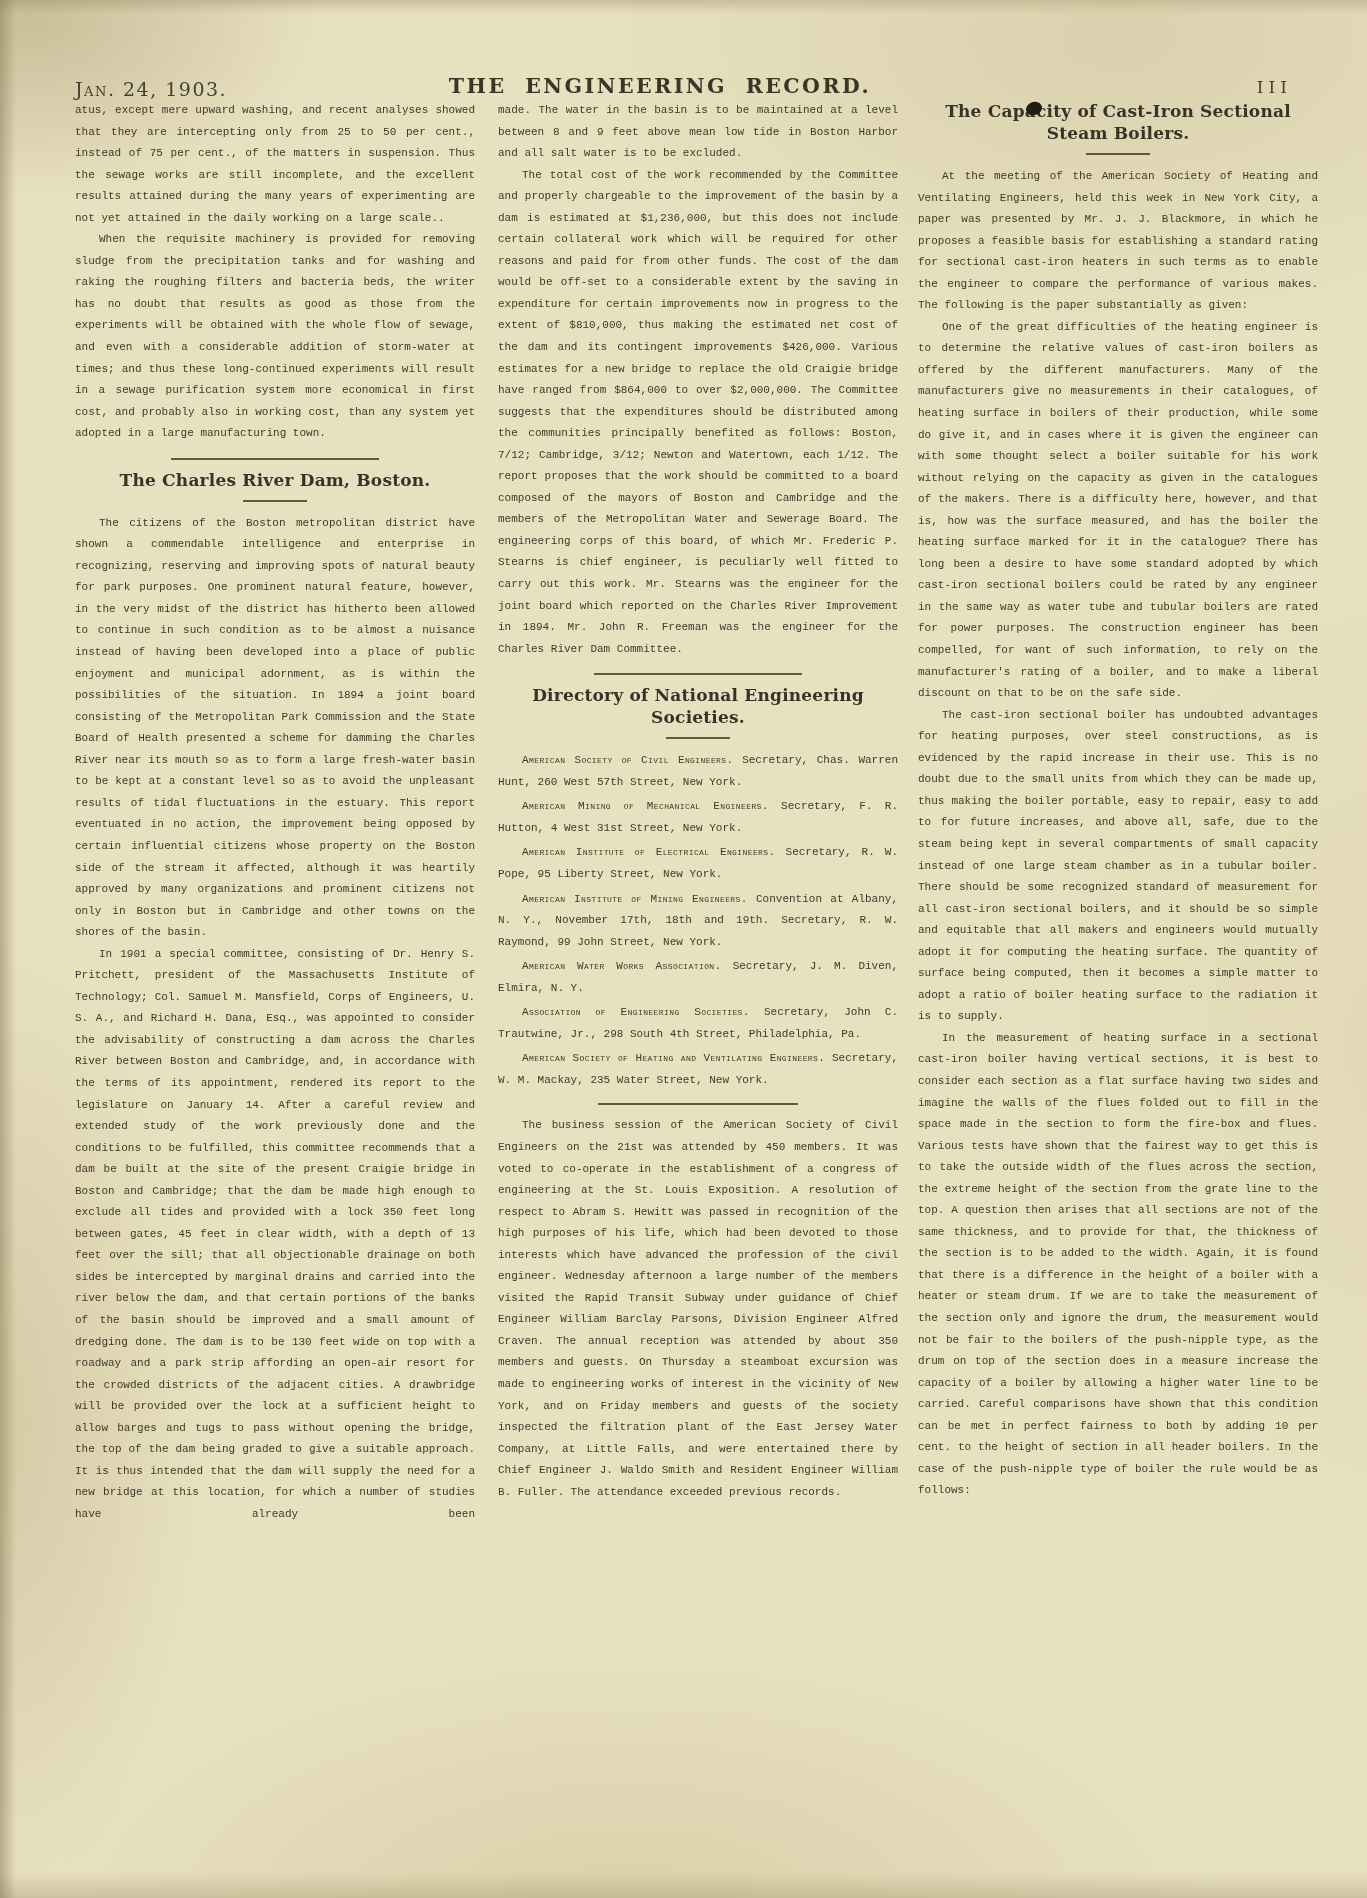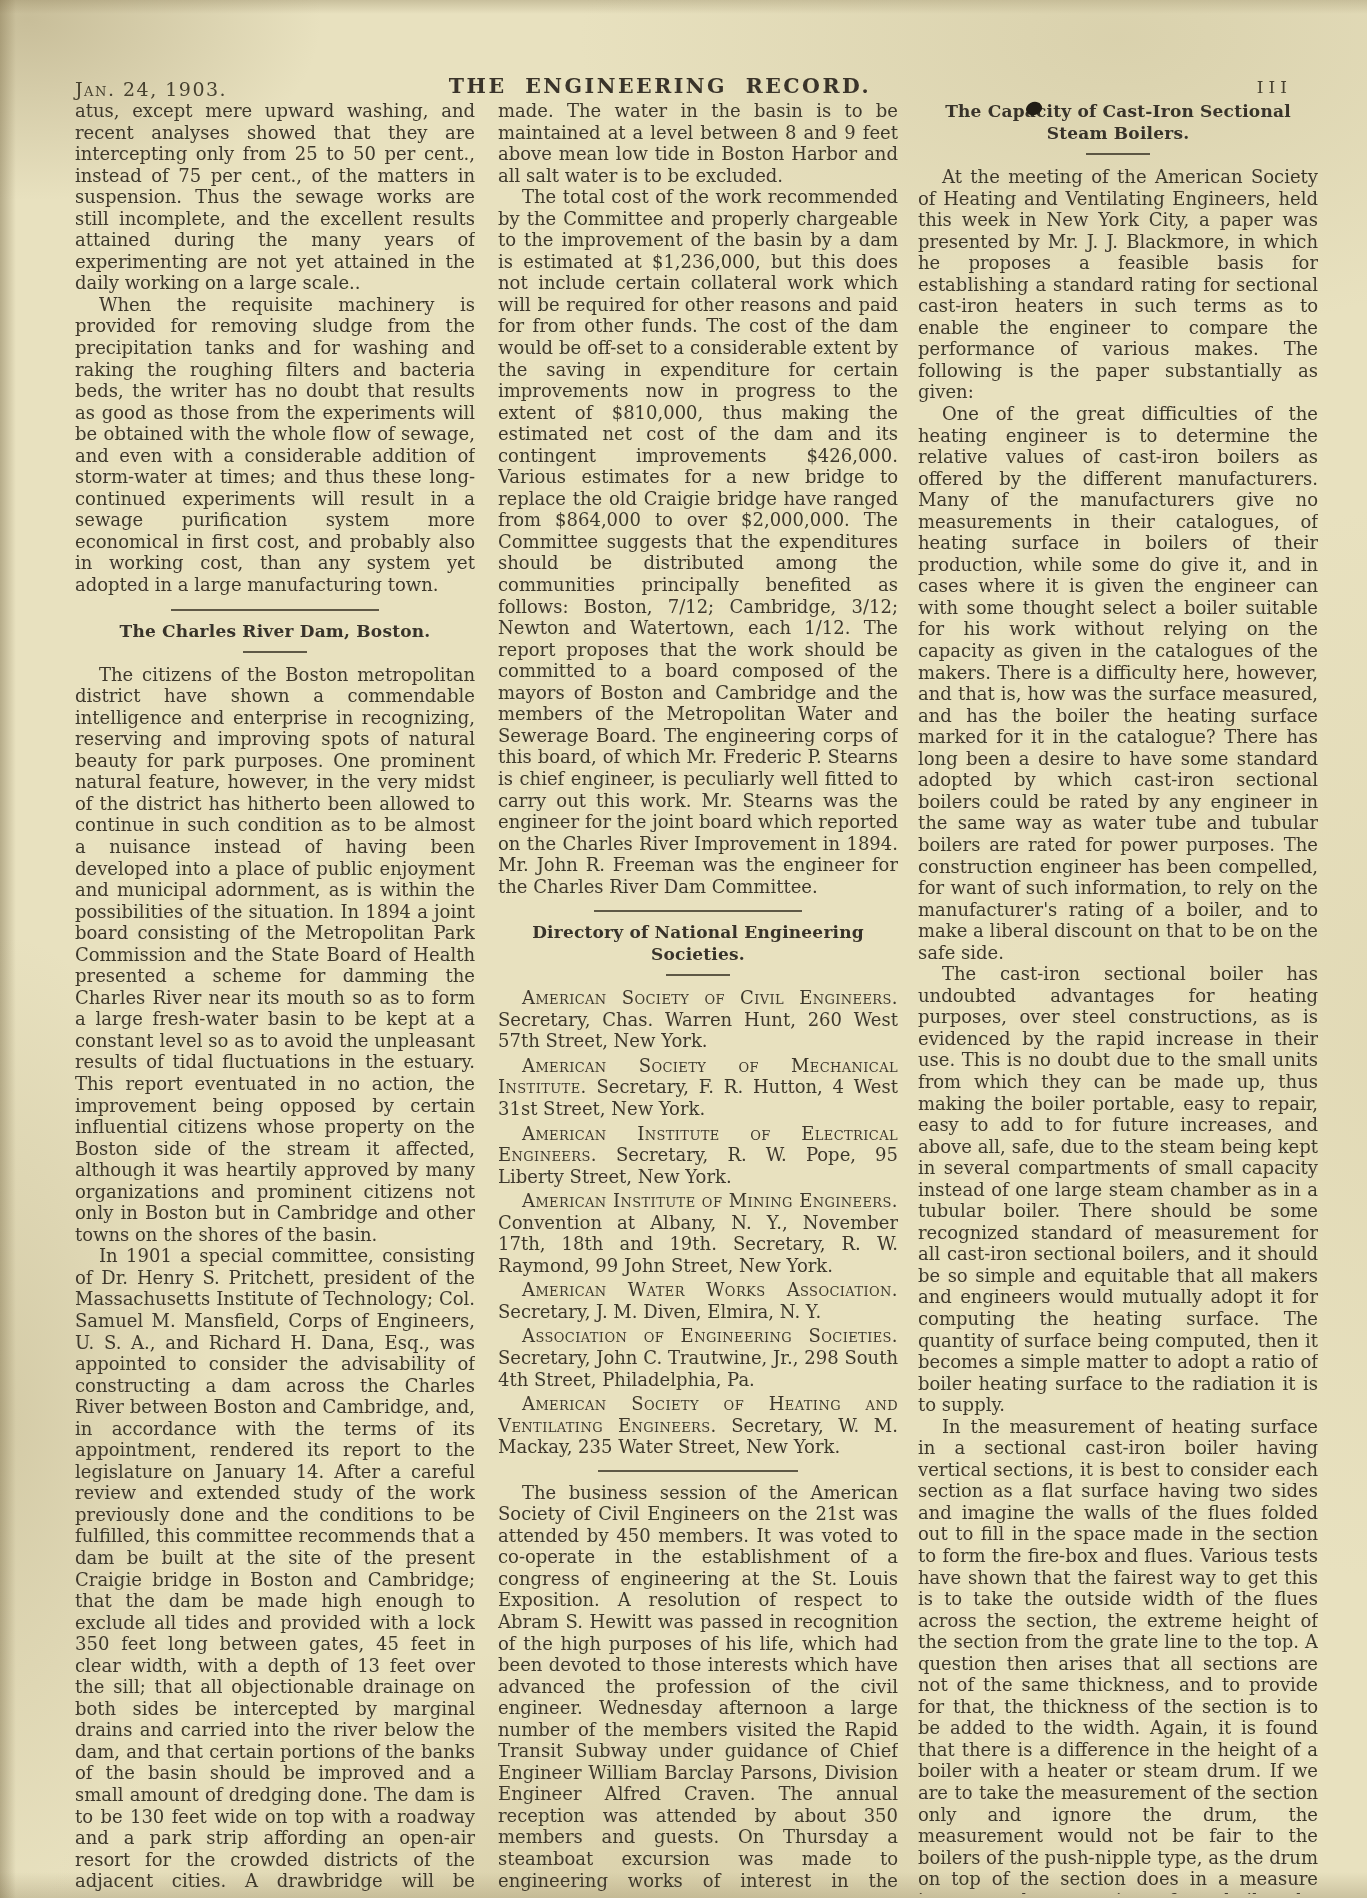--- a/index.html
+++ b/index.html
@@ -35,22 +35,22 @@
   }
   .masthead .pagenum{
     position:absolute;right:26px;top:3px;font-size:17px;
     letter-spacing:5px;color:#46402f;
   }
   .col{position:absolute;top:100px;width:400px;height:1794px;overflow:hidden;}
   .col1{left:75px;}
   .col2{left:498px;}
   .col3{left:918px;}
   p.body{
-    margin:0;font-size:18px;line-height:21.55px;
-    text-align:justify;color:#3e382c;
+    margin:0;font-size:11px;line-height:21.55px;
+    text-align:justify;color:#3e382c;font-family:Liberation Mono, monospace;
   }
   p.indent{text-indent:24px;}
   p.cont{text-align-last:justify;}
   .h2wrap{position:relative;}
   h2.art{
     margin:0;font-size:17px;font-weight:bold;text-align:center;
     line-height:22px;color:#38332a;letter-spacing:.2px;
   }
   .rule{height:2px;background:#45402f;opacity:.85;}
   .rule-long{width:208px;margin:13px auto 9px auto;}
@@ -93,21 +93,21 @@
     <p class="body">made. The water in the basin is to be maintained at a level between 8 and 9 feet above mean low tide in Boston Harbor and all salt water is to be excluded.</p>
     <p class="body indent">The total cost of the work recommended by the Committee and properly chargeable to the improvement of the basin by a dam is estimated at $1,236,000, but this does not include certain collateral work which will be required for other reasons and paid for from other funds. The cost of the dam would be off-set to a considerable extent by the saving in expenditure for certain improvements now in progress to the extent of $810,000, thus making the estimated net cost of the dam and its contingent improvements $426,000. Various estimates for a new bridge to replace the old Craigie bridge have ranged from $864,000 to over $2,000,000. The Committee suggests that the expenditures should be distributed among the communities principally benefited as follows: Boston, 7/12; Cambridge, 3/12; Newton and Watertown, each 1/12. The report proposes that the work should be committed to a board composed of the mayors of Boston and Cambridge and the members of the Metropolitan Water and Sewerage Board. The engineering corps of this board, of which Mr. Frederic P. Stearns is chief engineer, is peculiarly well fitted to carry out this work. Mr. Stearns was the engineer for the joint board which reported on the Charles River Improvement in 1894. Mr. John R. Freeman was the engineer for the Charles River Dam Committee.</p>
 
     <div class="rule rule-long"></div>
     <div class="h2wrap">
       <h2 class="art">Directory of National Engineering Societies.</h2>
     </div>
     <div class="rule rule-short"></div>
 
     <p class="body dir indent"><span class="sc">American Society of Civil Engineers.</span> <span>Secretary, Chas. Warren Hunt, 260 West 57th Street, New York.</span></p>
-    <p class="body dir indent"><span class="sc">American Society of Mechanical Institute.</span> <span>Secretary, F. R. Hutton, 4 West 31st Street, New York.</span></p>
+    <p class="body dir indent"><span class="sc">American Mining of Mechanical Engineers.</span> <span>Secretary, F. R. Hutton, 4 West 31st Street, New York.</span></p>
     <p class="body dir indent"><span class="sc">American Institute of Electrical Engineers.</span> <span>Secretary, R. W. Pope, 95 Liberty Street, New York.</span></p>
     <p class="body dir indent"><span class="sc">American Institute of Mining Engineers.</span> <span>Convention at Albany, N. Y., November 17th, 18th and 19th. Secretary, R. W. Raymond, 99 John Street, New York.</span></p>
     <p class="body dir indent"><span class="sc">American Water Works Association.</span> <span>Secretary, J. M. Diven, Elmira, N. Y.</span></p>
     <p class="body dir indent"><span class="sc">Association of Engineering Societies.</span> <span>Secretary, John C. Trautwine, Jr., 298 South 4th Street, Philadelphia, Pa.</span></p>
     <p class="body dir indent"><span class="sc">American Society of Heating and Ventilating Engineers.</span> <span>Secretary, W. M. Mackay, 235 Water Street, New York.</span></p>
 
     <div class="rule rule-mid"></div>
     <p class="body indent">The business session of the American Society of Civil Engineers on the 21st was attended by 450 members. It was voted to co-operate in the establishment of a congress of engineering at the St. Louis Exposition. A resolution of respect to Abram S. Hewitt was passed in recognition of the high purposes of his life, which had been devoted to those interests which have advanced the profession of the civil engineer. Wednesday afternoon a large number of the members visited the Rapid Transit Subway under guidance of Chief Engineer William Barclay Parsons, Division Engineer Alfred Craven. The annual reception was attended by about 350 members and guests. On Thursday a steamboat excursion was made to engineering works of interest in the vicinity of New York, and on Friday members and guests of the society inspected the filtration plant of the East Jersey Water Company, at Little Falls, and were entertained there by Chief Engineer J. Waldo Smith and Resident Engineer William B. Fuller. The attendance exceeded previous records.</p>
   </div>
 

